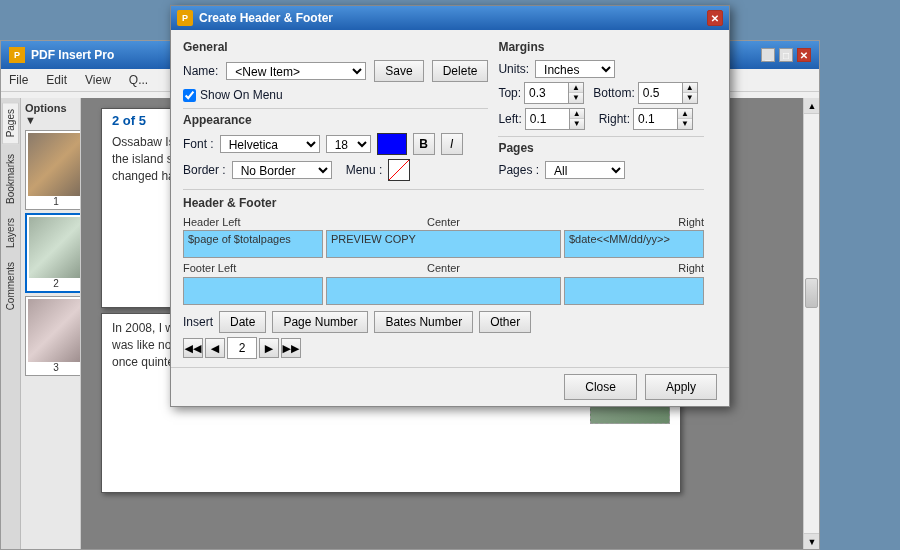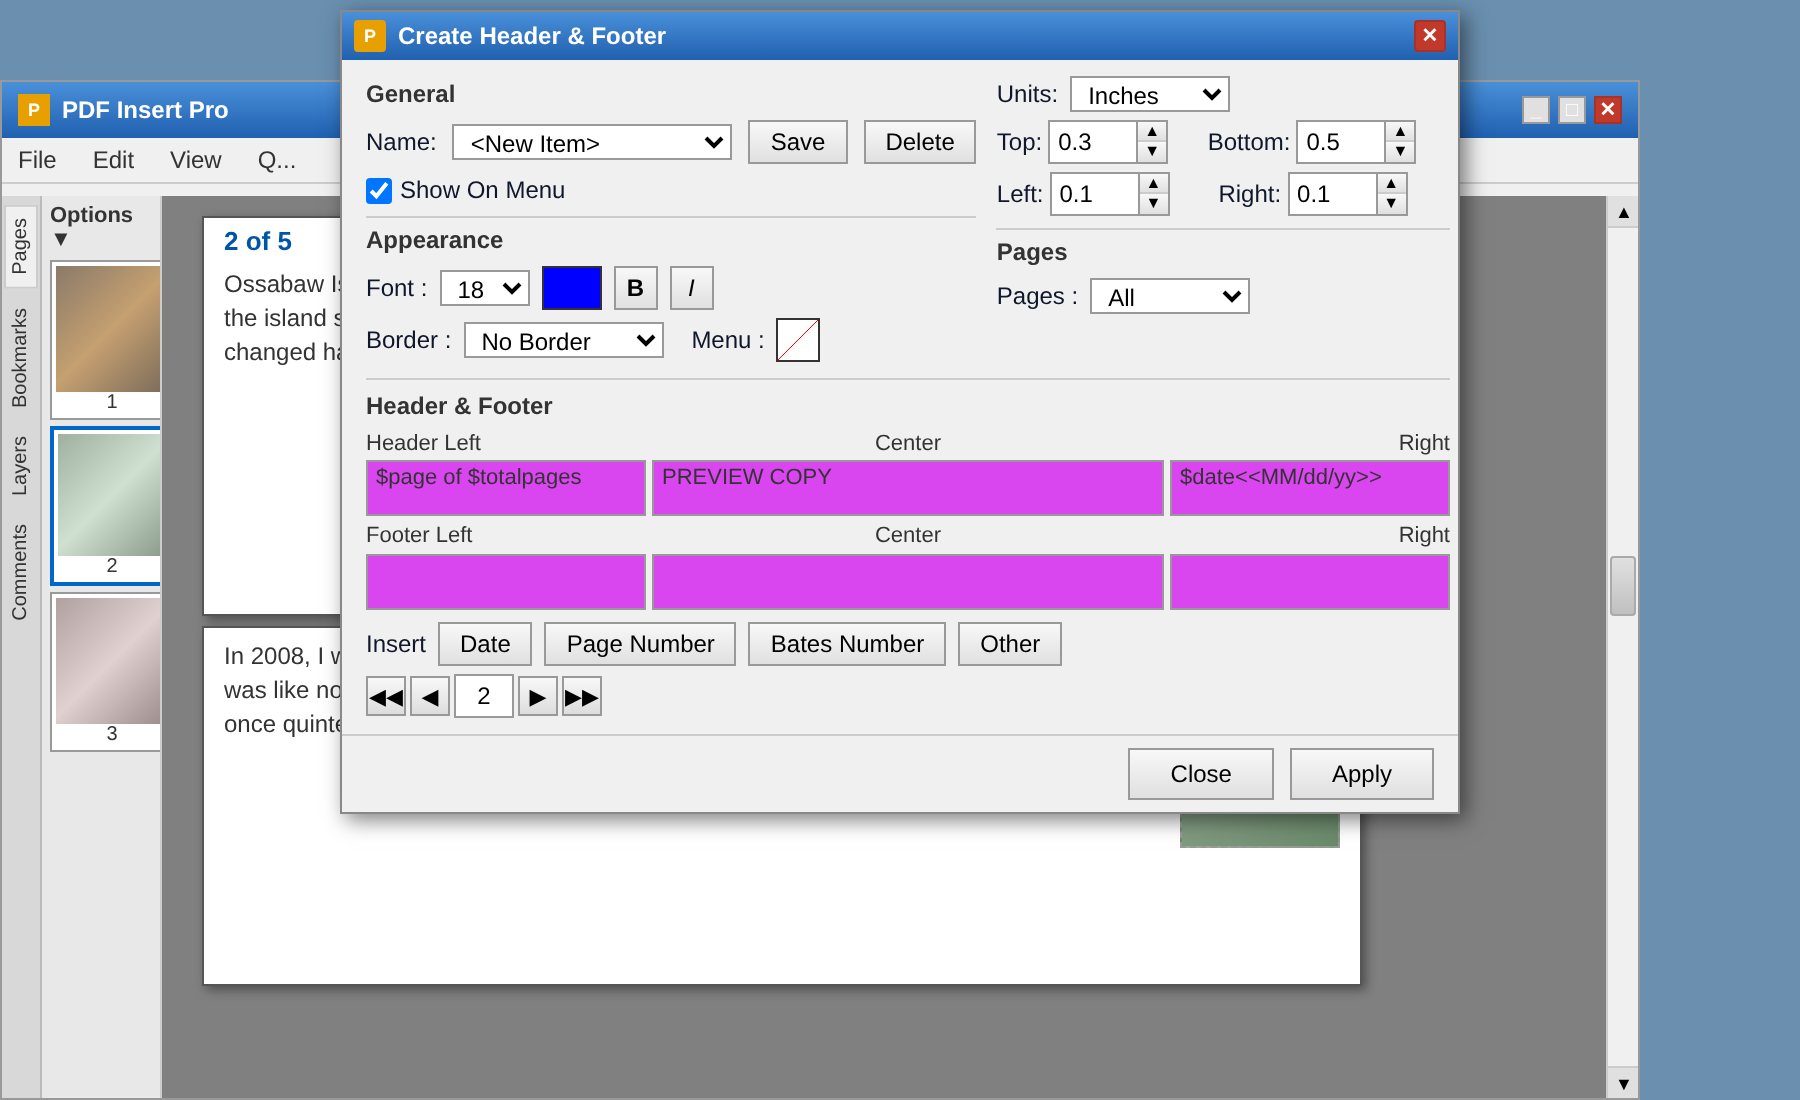--- a/index.html
+++ b/index.html
@@ -149,21 +149,21 @@
     }
     .dialog-icon {
       width: 16px; height: 16px;
       background: #e8a000;
       border-radius: 2px;
       margin-right: 6px;
       display: inline-flex; align-items: center; justify-content: center;
       font-size: 9px; color: white; font-weight: bold;
     }
     .dialog-body {
-      padding: 8px 4px 8px 12px;
+      padding: 8px 25px 8px 12px;
     }
 
     
     .section-header {
       font-size: 12px; font-weight: bold; color: #333;
       margin-bottom: 6px; margin-top: 2px;
     }
 
     
     .general-section {
@@ -277,21 +277,21 @@
     }
     .hf-header-labels {
       display: grid;
       grid-template-columns: 140px 1fr 140px;
       gap: 3px;
       margin-bottom: 2px;
     }
     .hf-label { font-size: 11px; color: #333; }
     .hf-cell {
       height: 28px;
-      background: #d946ef;
+      background: #7dd3fc;
       border: 1px solid #999;
       padding: 2px 4px;
       font-size: 11px;
       overflow: hidden;
     }
     .hf-cell-content { font-size: 11px; color: #333; }
 
     
     .hf-footer-row {
       display: grid;
@@ -477,39 +477,43 @@
         <div class="checkbox-row">
           <input type="checkbox" checked="" style="">
           <span class="label">Show On Menu</span>
         </div>
 
         <div class="divider"></div>
 
         <div class="section-header">Appearance</div>
         <div class="appearance-row">
           <span class="label">Font :</span>
+          <select style="width:100px;">
+            <option value="Helvetica">Helvetica</option>
+          </select>
           <select style="width:45px;">
             <option value="18">18</option>
           </select>
           <div class="color-swatch"></div>
           <div class="bold-btn">B</div>
           <div class="italic-btn">I</div>
         </div>
         <div class="appearance-row">
           <span class="label">Border :</span>
           <select style="width:100px;">
             <option value="No Border">No Border</option>
           </select>
           <span class="label" style="margin-left:8px;">Menu :</span>
           <div class="bgnd-preview"></div>
         </div>
       </div>
 
       <div class="col-right">
 
+        <div class="section-header">Margins</div>
         <div style="display:flex;align-items:center;gap:6px;margin-bottom:4px;">
           <span class="label">Units:</span>
           <select style="width:80px;">
             <option value="Inches">Inches</option>
           </select>
         </div>
         <div style="display:grid;grid-template-columns:auto 1fr auto 1fr;gap:3px;align-items:center;margin-bottom:4px;">
           <span class="label">Top:</span>
           <div class="spin-group">
             <input class="spin-input" type="text" value="0.3" style="">

